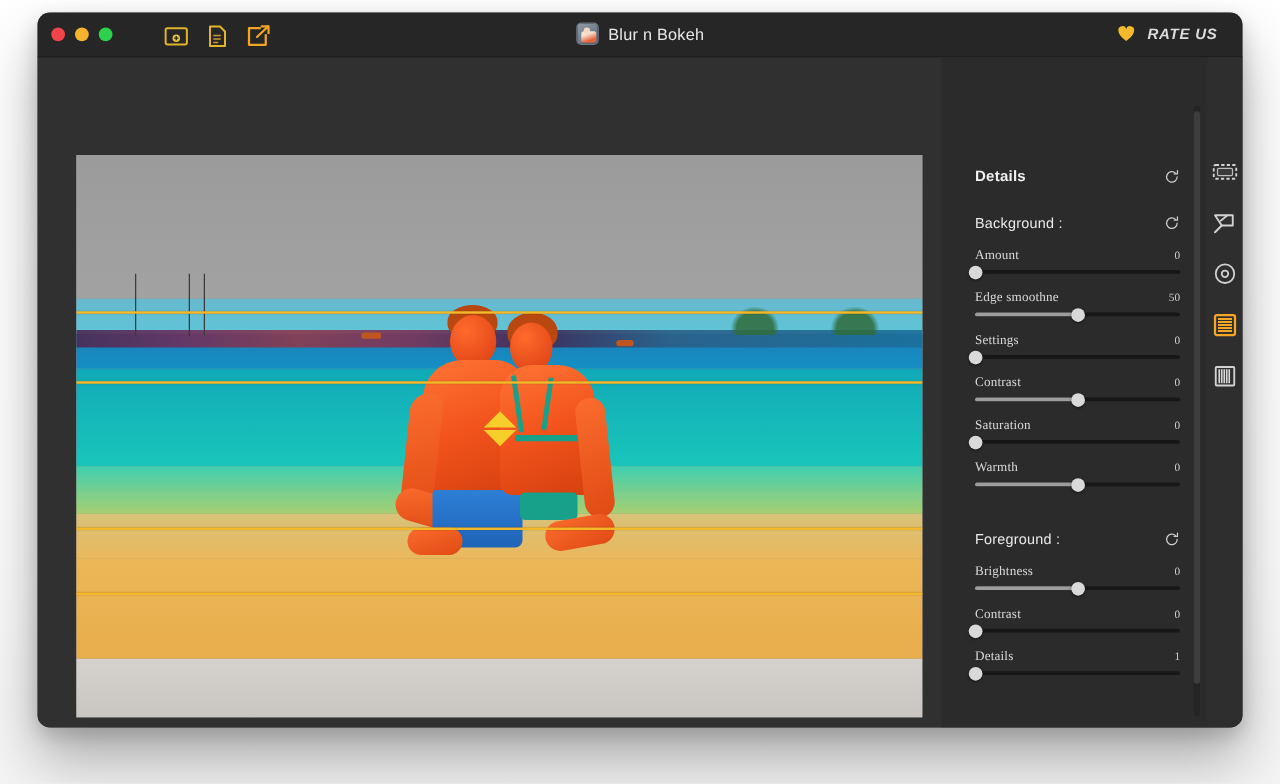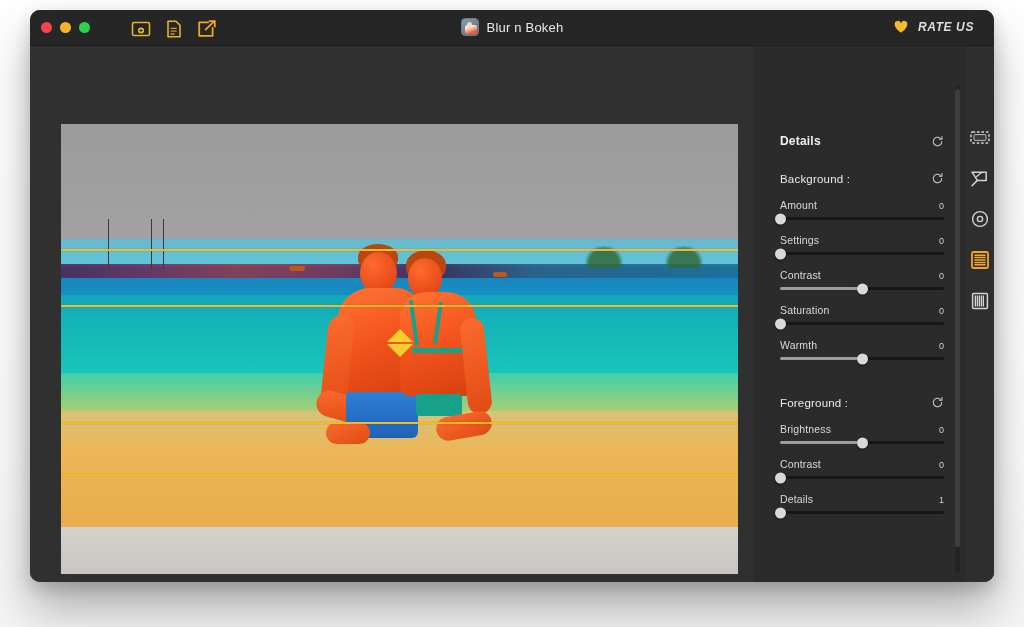--- a/index.html
+++ b/index.html
@@ -250,22 +250,23 @@
   }
   .group-title {
     color: #eaeaea;
     font-size: 11.5px;
     letter-spacing: .2px;
   }
   .reset-icon { width: 13px; height: 13px; cursor: pointer; display: block; }
 
   .slider-row { margin-top: 14px; }
   .slider-top {
-    display: flex; align-items: flex-end; justify-content: space-between;
+    display: flex; align-items: flex-start; justify-content: space-between;
     margin-bottom: 6px;
+    font-family: Liberation Serif, serif;
   }
   .slider-label { color: #d9d9d9; font-size: 10.5px; letter-spacing: .15px; }
   .slider-value { color: #cfcfcf; font-size: 9px; }
 
   .track {
     position: relative;
     height: 3px;
     border-radius: 2px;
     background: #171717;
     cursor: pointer;
@@ -453,20 +454,30 @@
             <div class="slider-top">
               <span class="slider-label">Amount</span>
               <span class="slider-value">0</span>
             </div>
             <div class="track">
               <div class="fill" style="width: 0%;"></div>
               <div class="knob" style="left: 0%;"></div>
             </div>
           </div>
 
+          <div class="slider-row">
+            <div class="slider-top">
+              <span class="slider-label">Edge smoothne</span>
+              <span class="slider-value">50</span>
+            </div>
+            <div class="track">
+              <div class="fill" style="width: 50%;"></div>
+              <div class="knob" style="left: 50%;"></div>
+            </div>
+          </div>
 
           <div class="slider-row">
             <div class="slider-top">
               <span class="slider-label">Settings</span>
               <span class="slider-value">0</span>
             </div>
             <div class="track">
               <div class="fill" style="width: 0%;"></div>
               <div class="knob" style="left: 0%;"></div>
             </div>

